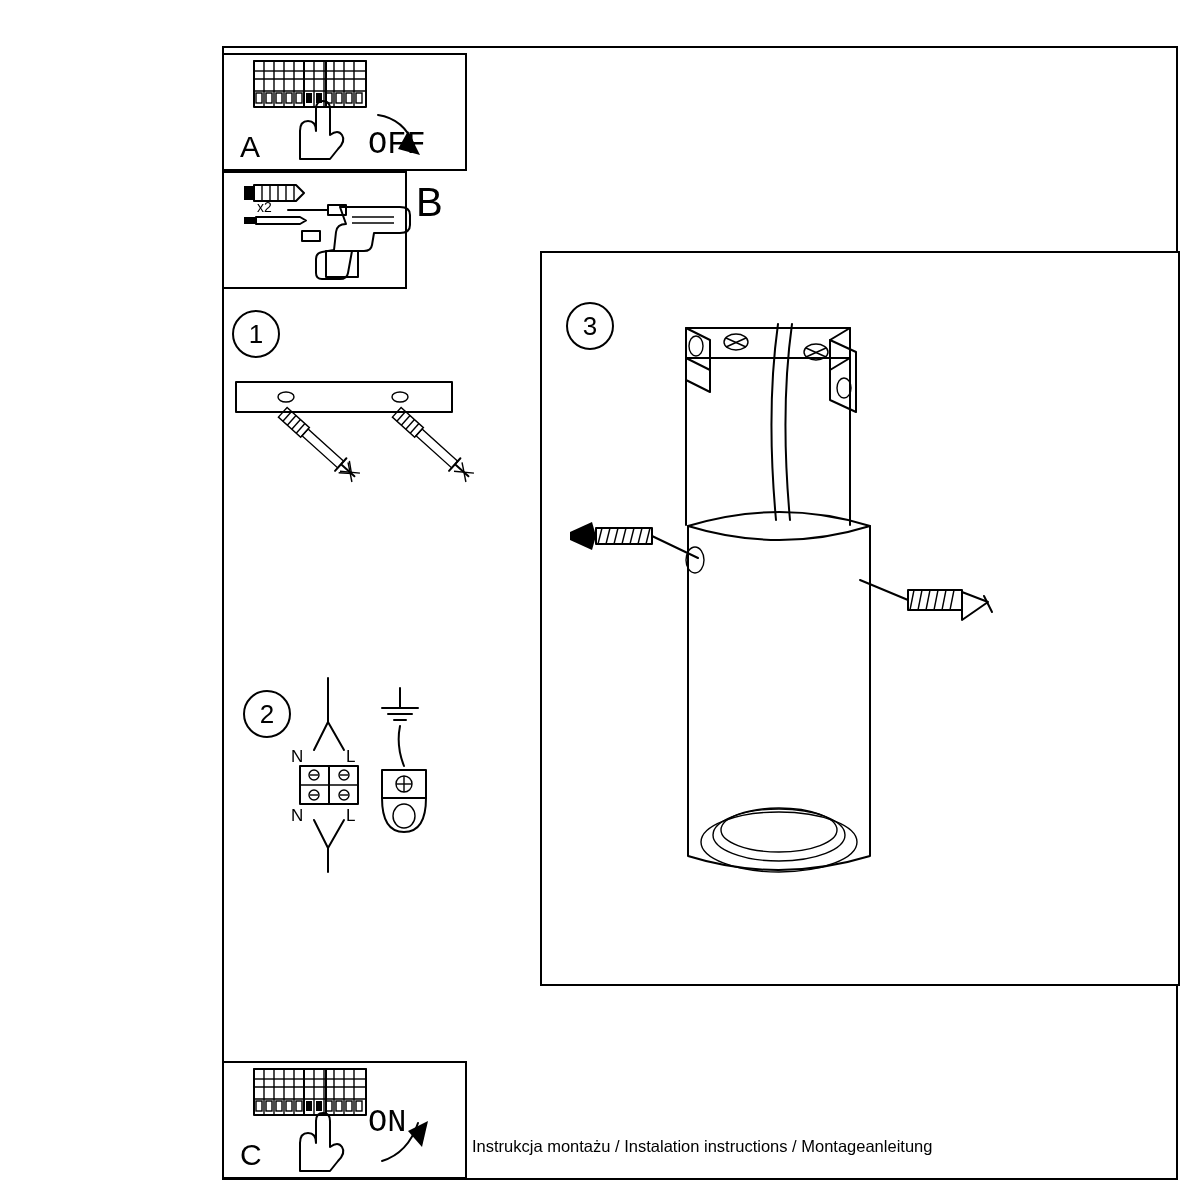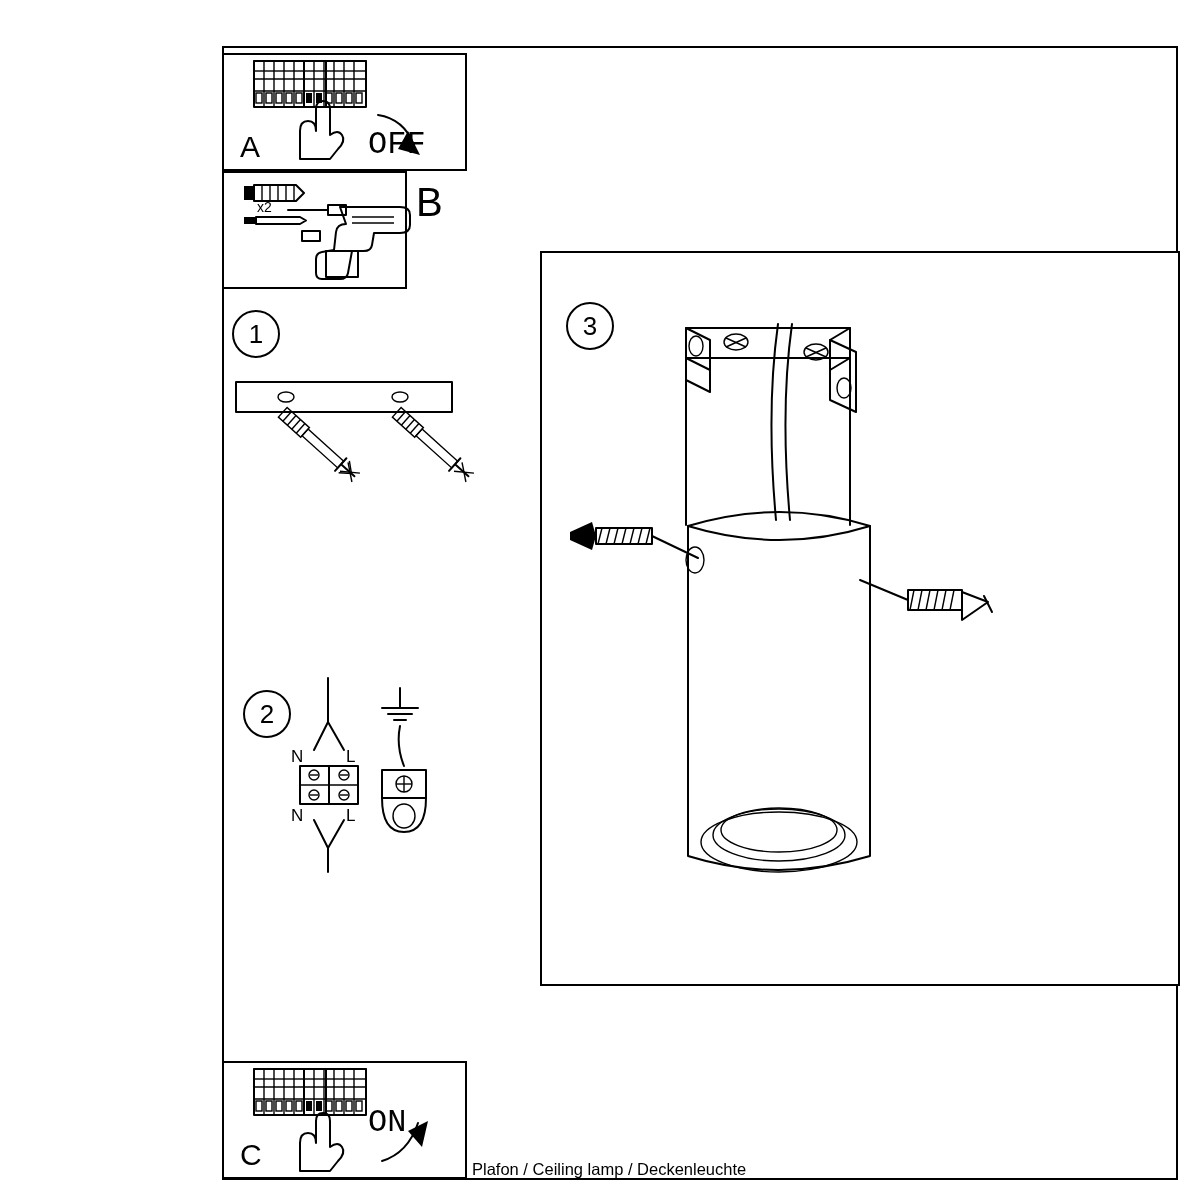--- a/index.html
+++ b/index.html
@@ -377,15 +377,15 @@
     <g>
       <path class="stroke" d="M78 110 L78 82 Q78 72 86 72 Q94 72 94 82 L94 60 Q94 52 101 52 Q108 52 108 60 L108 86 Q116 80 120 86 Q124 92 116 100 L108 110 Z"></path>
     </g>
 
     <g>
       <path class="stroke" d="M196 62 Q186 92 160 100"></path>
       <path class="fillblk" d="M200 86 L206 60 L186 70 Z"></path>
     </g>
   </svg>
 
-  <div class="footer-text" style="left:472px; top:1156px;">Plafon / Ceiling lamp / Deckenleuchte</div>
+  <div class="footer-text" style="left:472px; top:1133px;">Instrukcja montażu / Instalation instructions / Montageanleitung</div>
 
 </div>
 
 </body></html>

